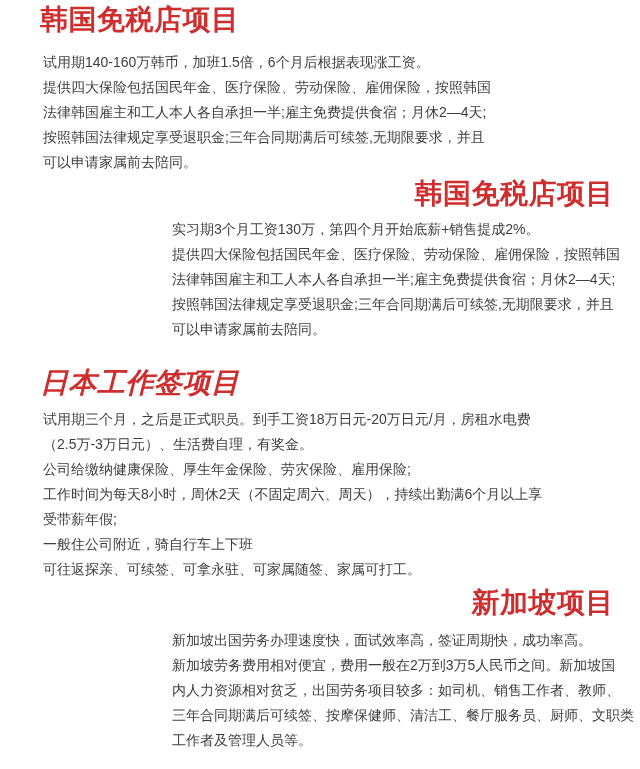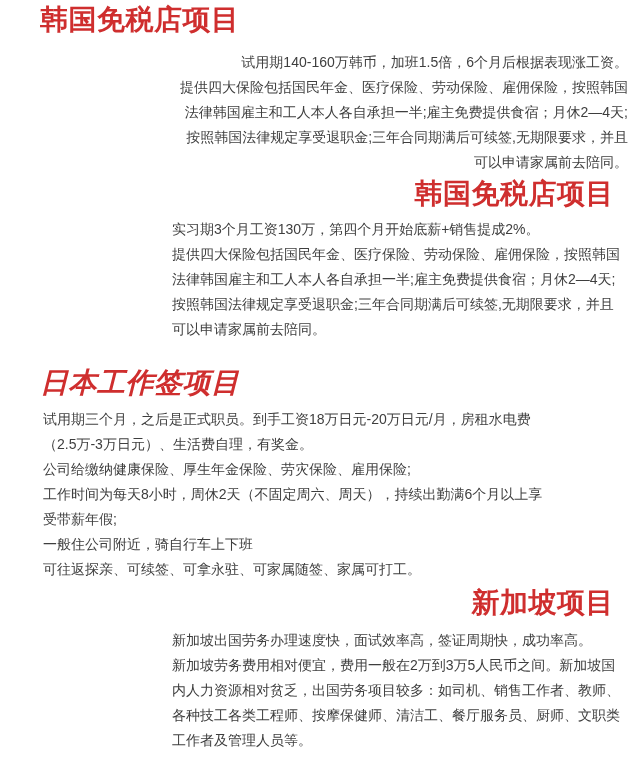--- a/index.html
+++ b/index.html
@@ -24,21 +24,21 @@
   .sec-body {
     font-size: 14px;
     line-height: 25px;
     color: var(--body-color, #3e3e3e);
     letter-spacing: 0px;
   }
   .ln { white-space: nowrap; }
   .align-right { text-align: right; padding-left: 28px; }
 
   .s1-title { margin: 2px 0 0 40px; }
-  .s1-body  { margin: 12px 12px 0 43px; text-align: right; }
+  .s1-body  { margin: 12px 5px 0 43px; }
   .s2-title { margin: 1px 26px 0 0; }
   .s2-body  { margin: 5px 0 0 172px; }
   .s3-title { margin: 23px 0 0 40px; font-style: italic; }
   .s3-body  { margin: 6px 0 0 43px; }
   .s4-title { margin: 3px 26px 0 0; }
   .s4-body  { margin: 7px 0 0 172px; }
 </style>
 </head>
 <body>
 
@@ -78,18 +78,18 @@
       <div class="ln">可往返探亲、可续签、可拿永驻、可家属随签、家属可打工。</div>
     </div>
   </section>
 
   <section>
     <h1 class="sec-title align-right s4-title">新加坡项目</h1>
     <div class="sec-body s4-body">
       <div class="ln">新加坡出国劳务办理速度快，面试效率高，签证周期快，成功率高。</div>
       <div class="ln">新加坡劳务费用相对便宜，费用一般在2万到3万5人民币之间。新加坡国</div>
       <div class="ln">内人力资源相对贫乏，出国劳务项目较多：如司机、销售工作者、教师、</div>
-      <div class="ln">各种技工各类工程师、按摩保健师、清洁工、餐厅服务员、厨师、文职类</div>
+      <div class="ln">三年合同期满后可续签、按摩保健师、清洁工、餐厅服务员、厨师、文职类</div>
       <div class="ln">工作者及管理人员等。</div>
     </div>
   </section>
 
 </div>
 
 </body></html>

